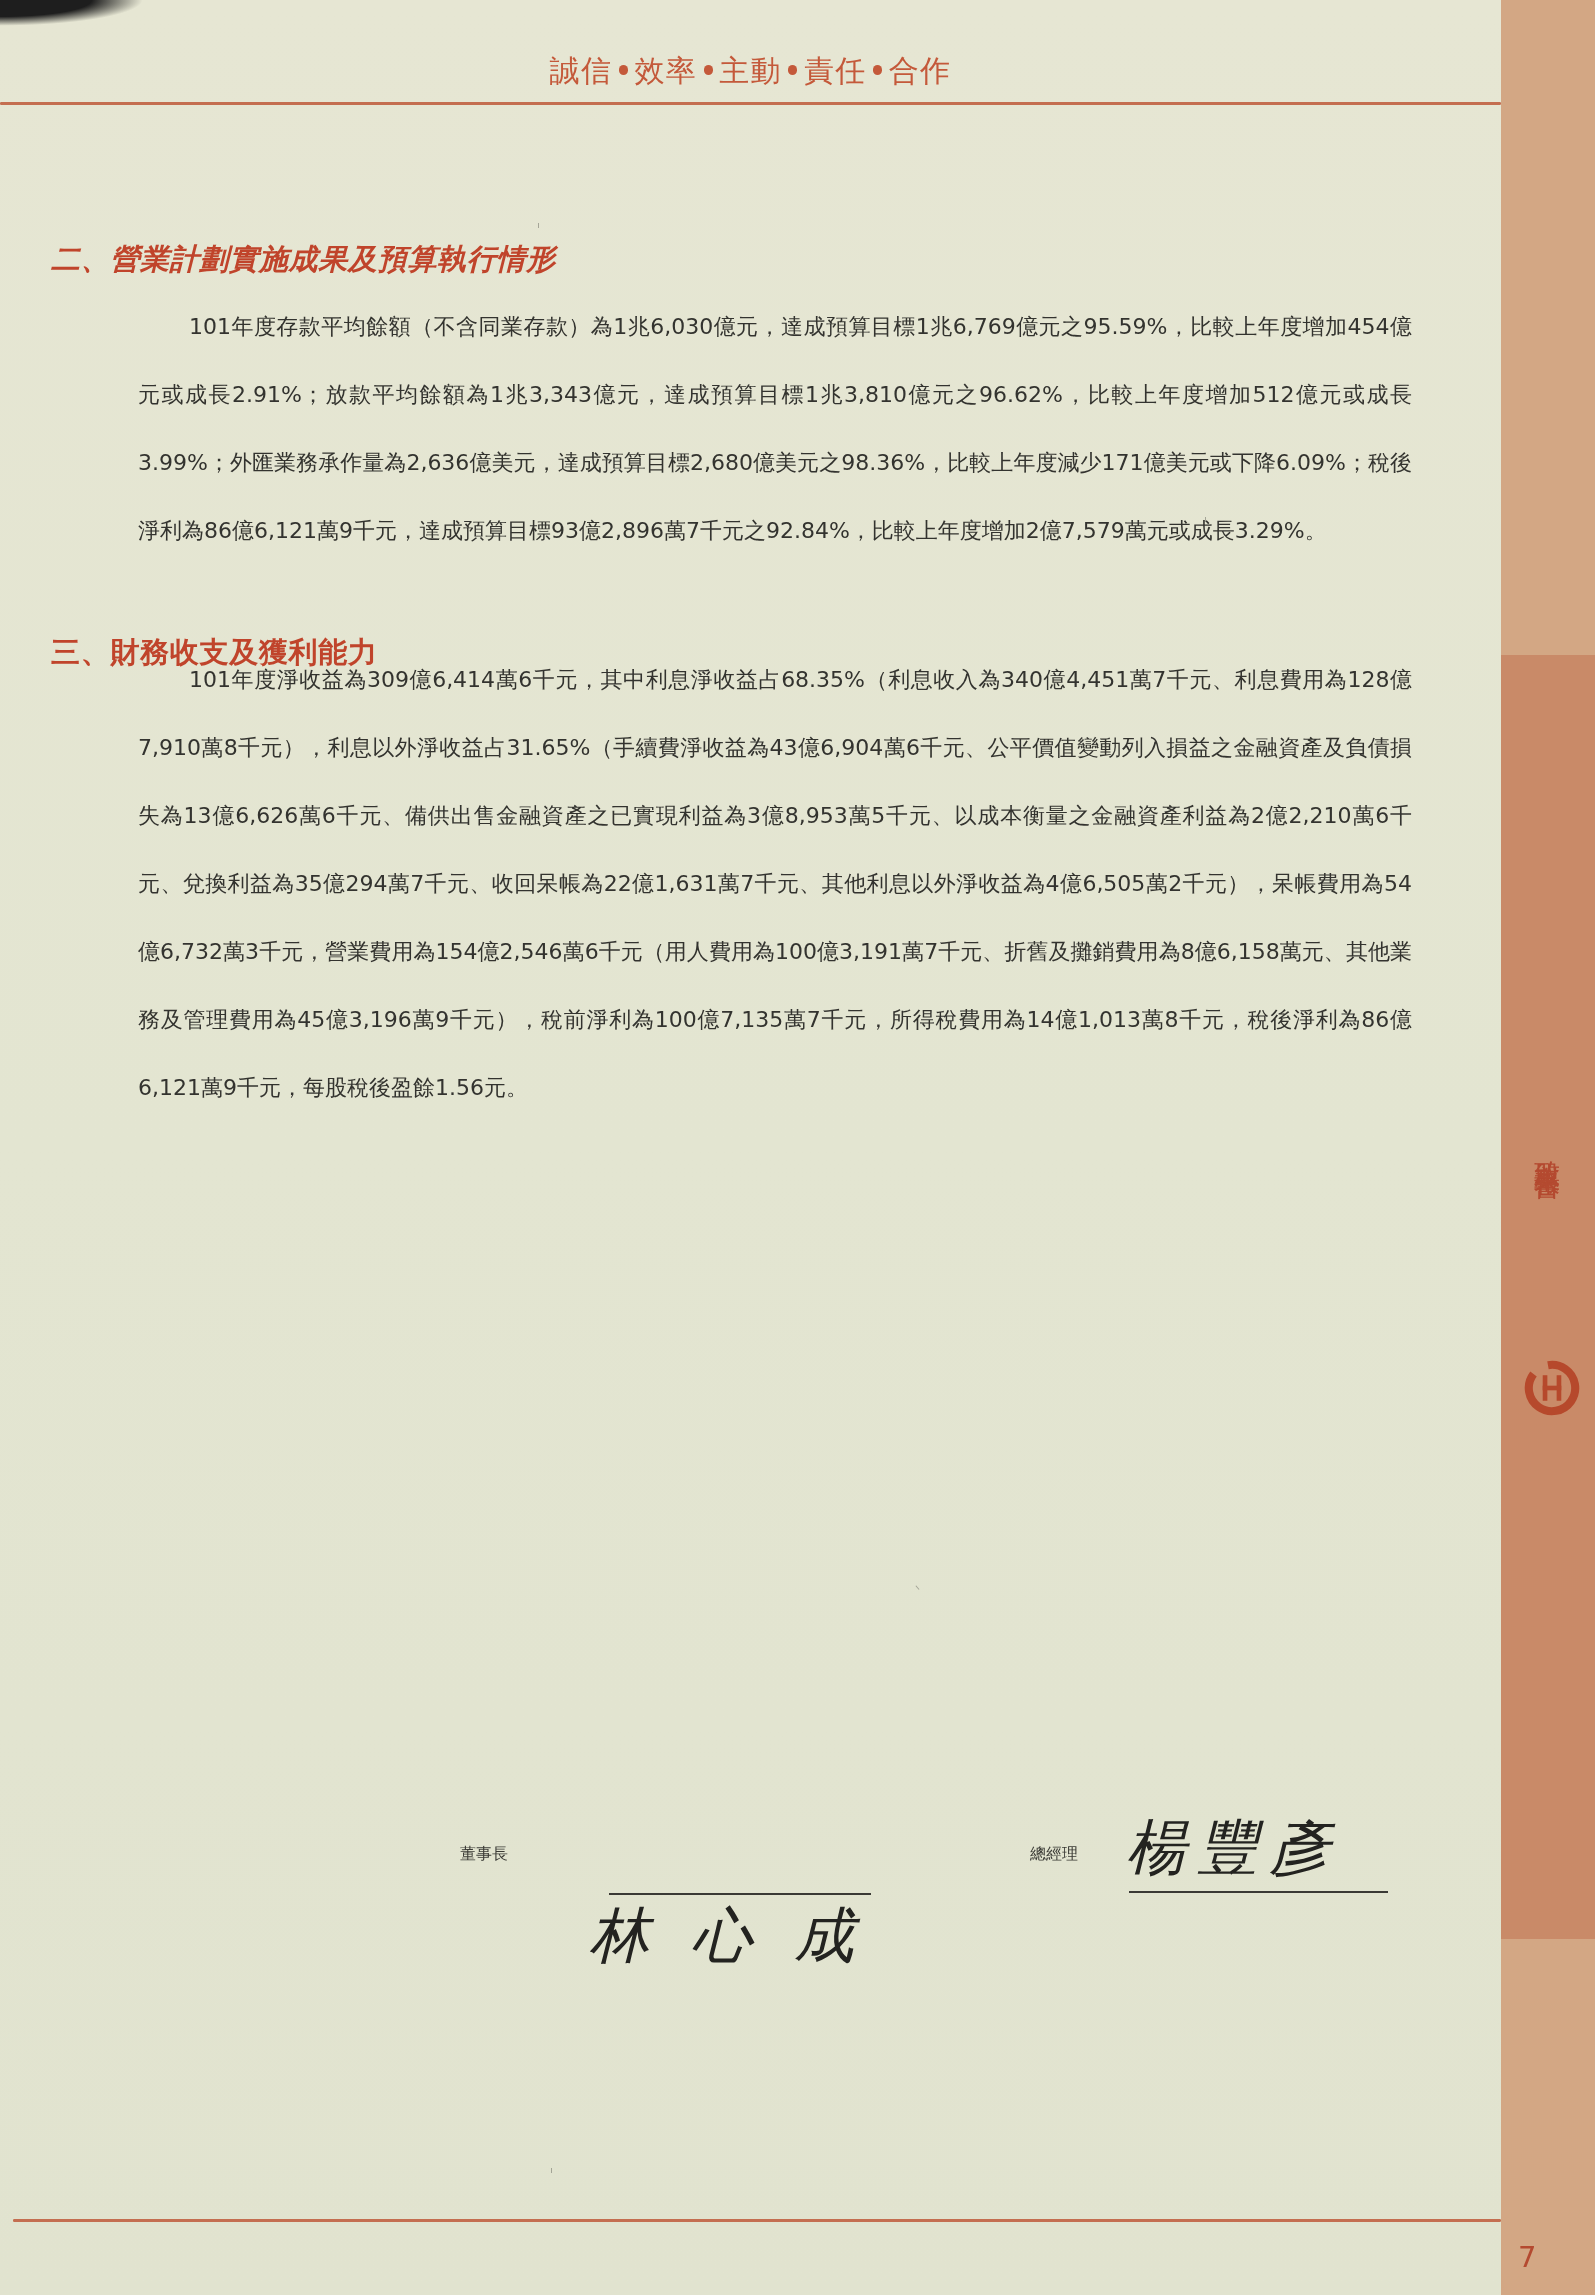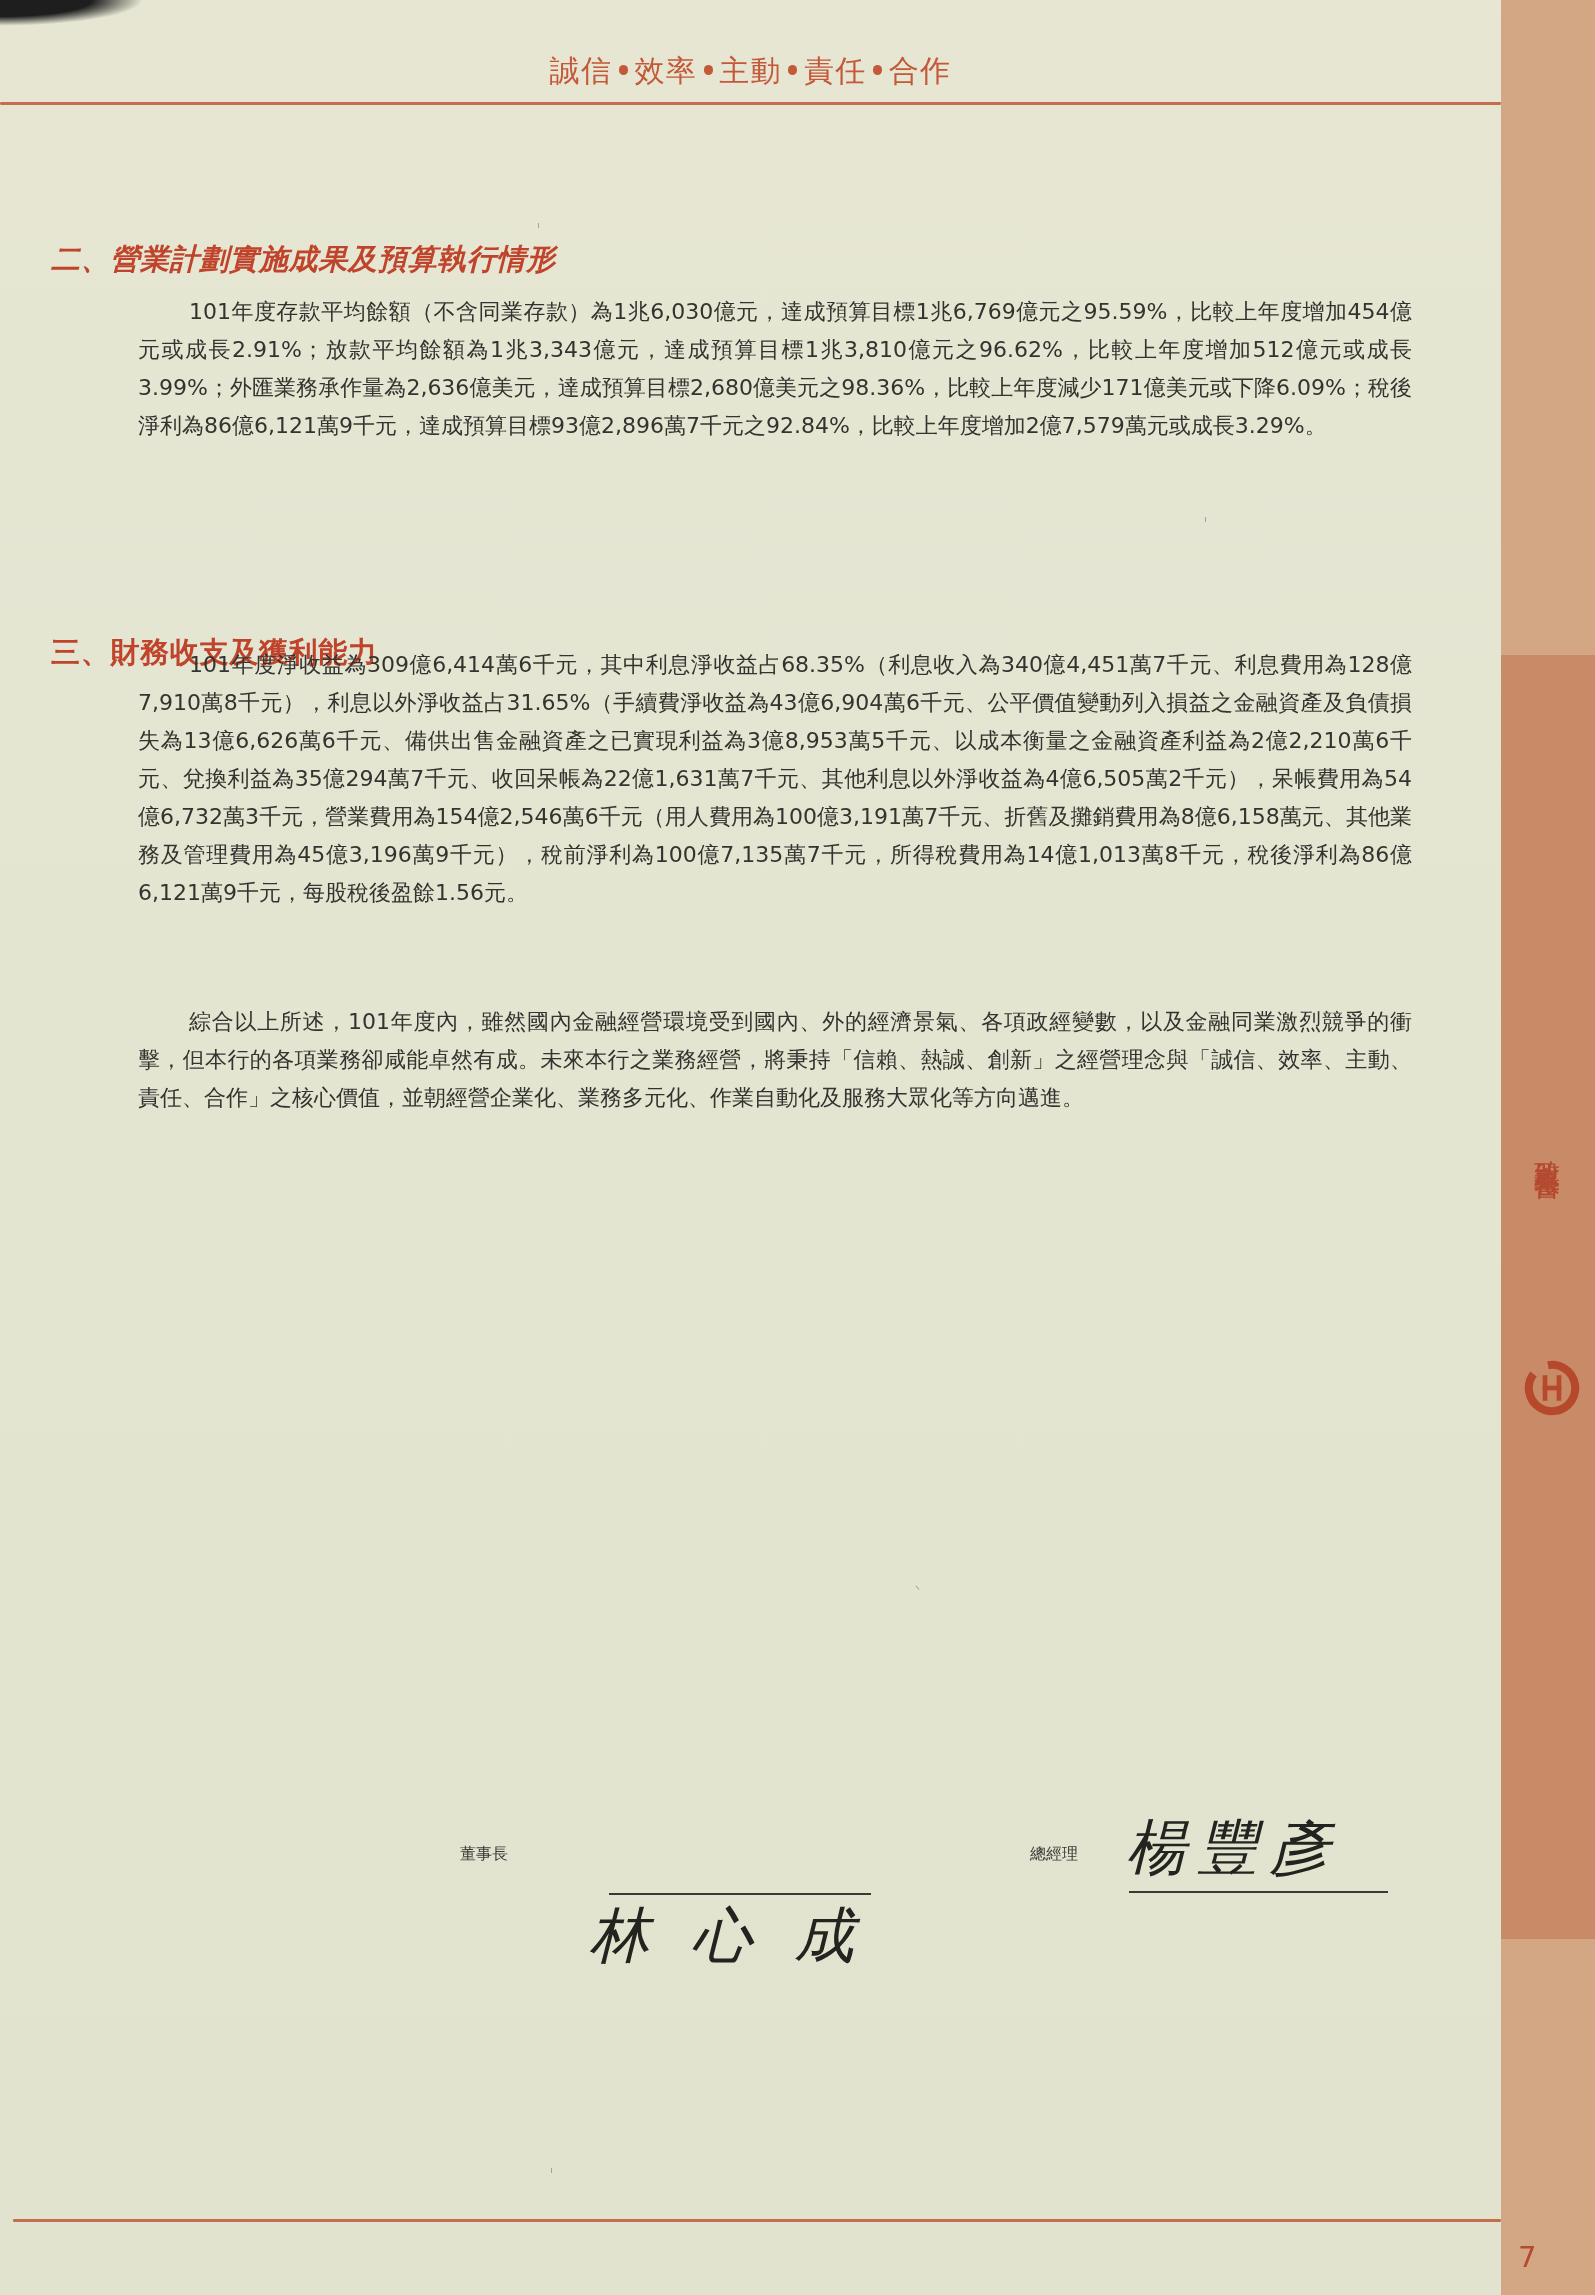--- a/index.html
+++ b/index.html
@@ -29,21 +29,21 @@
   .rule-bottom {
     position: absolute; left: 13px; top: 2219px; width: 1488px; height: 3.3px;
     background: #c46e50; border-radius: 1.3px;
   }
   .section-title {
     position: absolute; left: 51px; font-size: 29px; font-weight: bold; color: #c0442b;
     letter-spacing: 0.7px;
   }
   .para {
     position: absolute; left: 138px; width: 1274px;
-    font-size: 22px; line-height: 38px; text-align: justify;
+    font-size: 22px; line-height: 68px; text-align: justify;
     text-indent: 51px; color: #33332f;
   }
   .sign-label {
     position: absolute; font-size: 16px; color: #3a3a35;
   }
   .sign-line {
     position: absolute; height: 2px; background: #3a3a35;
   }
   .signature {
     position: absolute; font-family: "DejaVu Serif", serif; font-style: italic;
@@ -80,21 +80,20 @@
   <div class="motto">
     <span>誠信</span><span class="sep"></span><span>效率</span><span class="sep"></span><span>主動</span><span class="sep"></span><span>責任</span><span class="sep"></span><span>合作</span>
   </div>
   <div class="rule-top"></div>
 
   <div class="section-title" style="top:240px;font-style:italic;">二、營業計劃實施成果及預算執行情形</div>
   <div class="para" style="top:293px;">101年度存款平均餘額（不含同業存款）為1兆6,030億元，達成預算目標1兆6,769億元之95.59%，比較上年度增加454億元或成長2.91%；放款平均餘額為1兆3,343億元，達成預算目標1兆3,810億元之96.62%，比較上年度增加512億元或成長3.99%；外匯業務承作量為2,636億美元，達成預算目標2,680億美元之98.36%，比較上年度減少171億美元或下降6.09%；稅後淨利為86億6,121萬9千元，達成預算目標93億2,896萬7千元之92.84%，比較上年度增加2億7,579萬元或成長3.29%。</div>
 
   <div class="section-title" style="top:593px;margin-top:40px;">三、財務收支及獲利能力</div>
   <div class="para" style="top:646px;">101年度淨收益為309億6,414萬6千元，其中利息淨收益占68.35%（利息收入為340億4,451萬7千元、利息費用為128億7,910萬8千元），利息以外淨收益占31.65%（手續費淨收益為43億6,904萬6千元、公平價值變動列入損益之金融資產及負債損失為13億6,626萬6千元、備供出售金融資產之已實現利益為3億8,953萬5千元、以成本衡量之金融資產利益為2億2,210萬6千元、兌換利益為35億294萬7千元、收回呆帳為22億1,631萬7千元、其他利息以外淨收益為4億6,505萬2千元），呆帳費用為54億6,732萬3千元，營業費用為154億2,546萬6千元（用人費用為100億3,191萬7千元、折舊及攤銷費用為8億6,158萬元、其他業務及管理費用為45億3,196萬9千元），稅前淨利為100億7,135萬7千元，所得稅費用為14億1,013萬8千元，稅後淨利為86億6,121萬9千元，每股稅後盈餘1.56元。</div>
-  <div class="para" style="top:1003px;">綜合以上所述，101年度內，雖然國內金融經營環境受到國內、外的經濟景氣、各項政經變數，以及金融同業激烈競爭的衝擊，但本行的各項業務卻咸能卓然有成。未來本行之業務經營，將秉持「信賴、熱誠、創新」之經營理念與「誠信、效率、主動、責任、合作」之核心價值，並朝經營企業化、業務多元化、作業自動化及服務大眾化等方向邁進。</div>
 
   <div class="sign-label" style="left:460px; top:1844px;">董事長</div>
   <div class="signature" style="left:589px; top:1896px;">林 心 成</div>
   <div class="sign-line" style="left:491px; top:1893px; width:90px; left:609px; width:262px;"></div>
 
   <div class="sign-label" style="left:998px; top:1844px;margin-left:32px;">總經理</div>
   <div class="signature" style="left:1126px; top:1808px;">楊豐彥</div>
   <div class="sign-line" style="left:1129px; top:1891px; width:259px;"></div>
 
   <div class="rule-bottom"></div>

